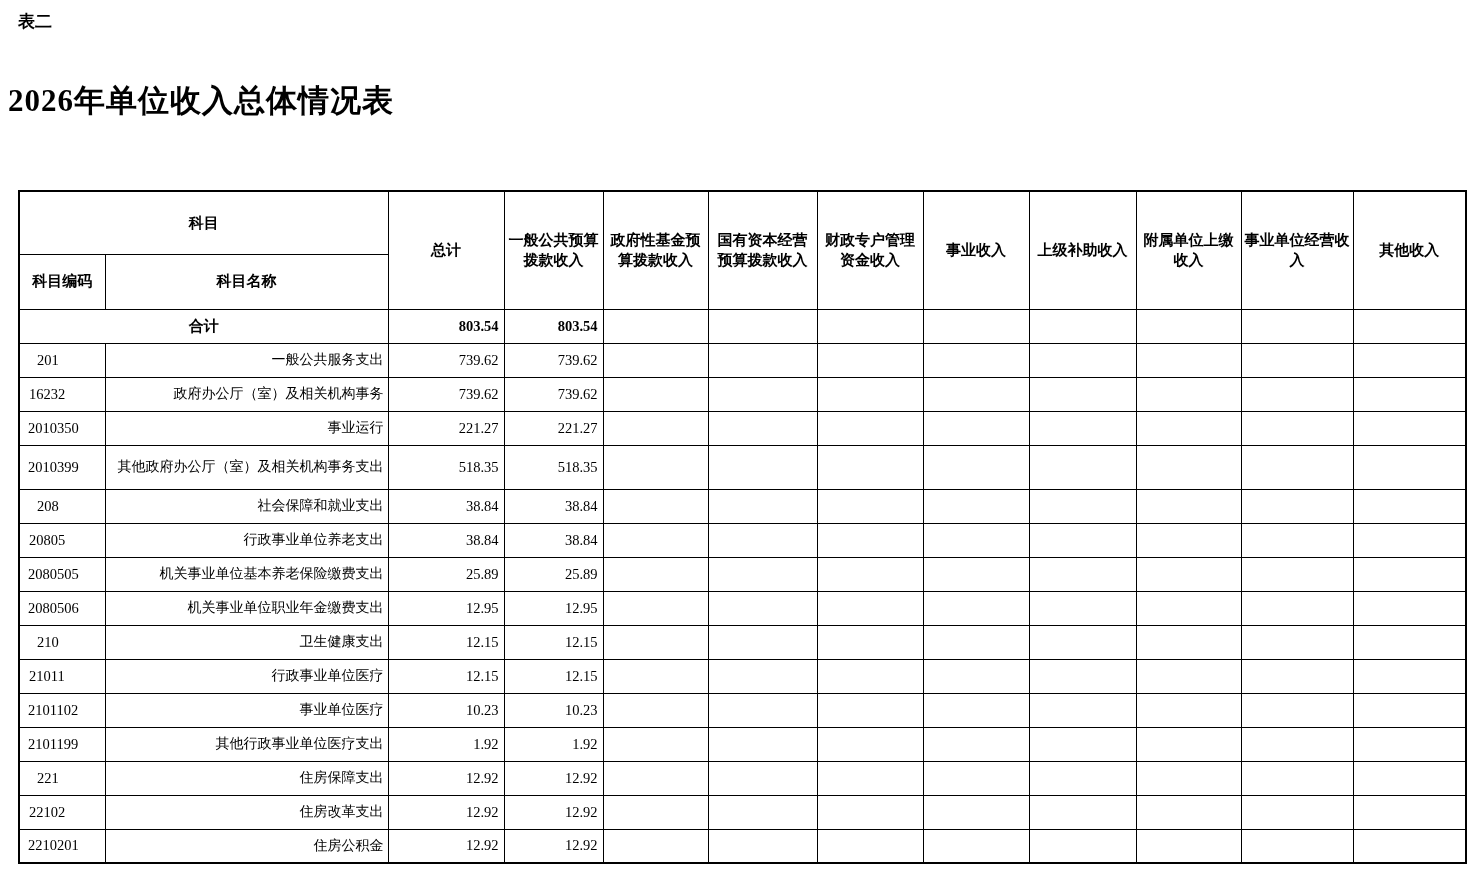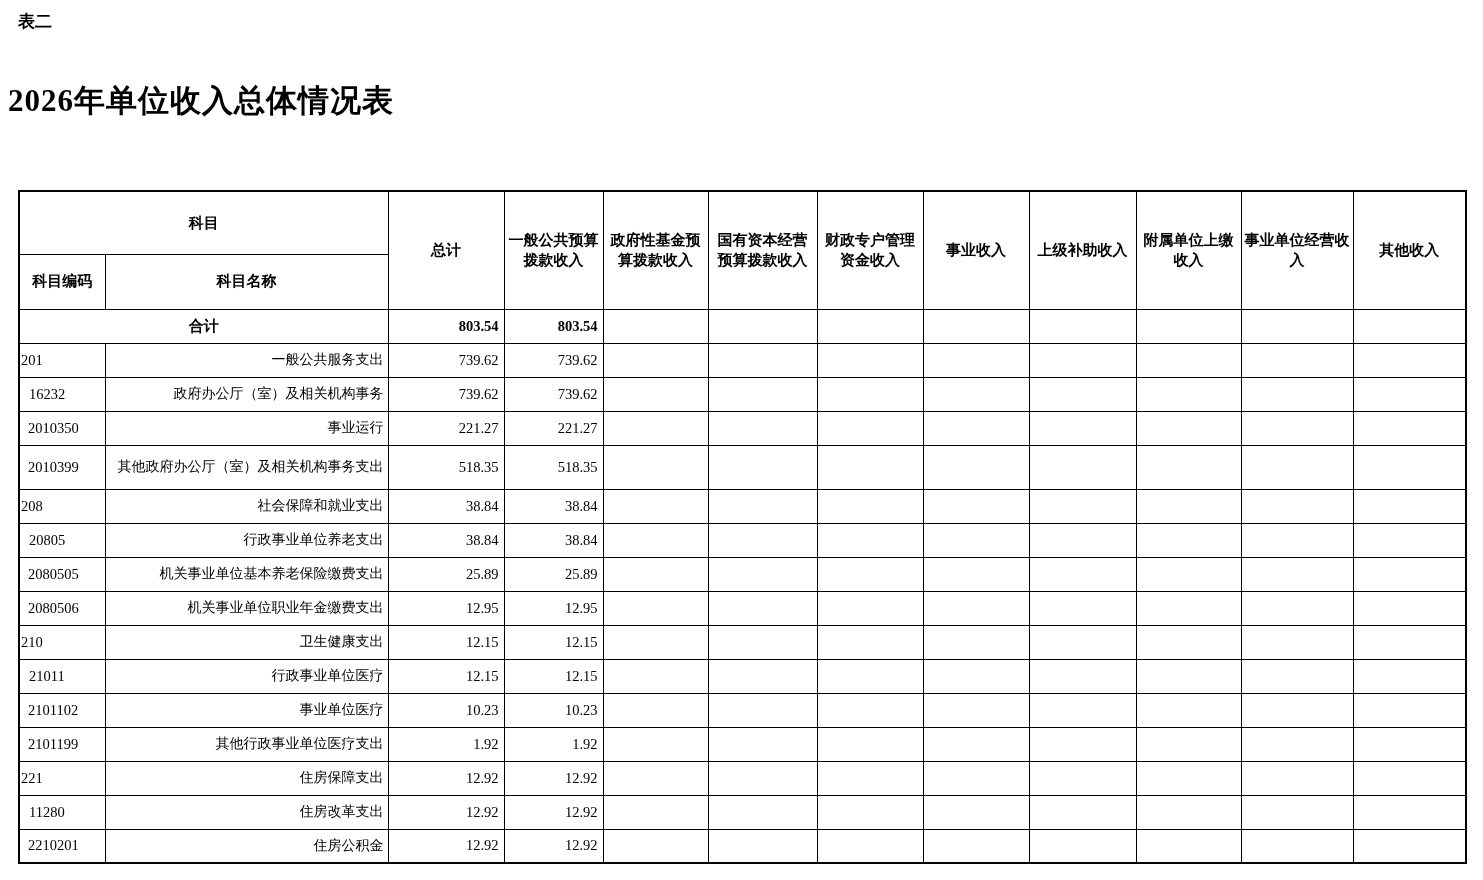--- a/index.html
+++ b/index.html
@@ -41,21 +41,21 @@
     font-weight:bold;font-size:15px;
     text-align:center;vertical-align:middle;
     padding:0 2px;line-height:1.35;
   }
   thead tr.h1{height:63px;}
   thead tr.h2{height:55px;}
   tbody tr{height:34px;}
   tbody tr.tall{height:44px;}
   td.code{
     font-size:14.5px;text-align:left;vertical-align:middle;
-    padding-left:1px;white-space:nowrap;
+    padding-left:17px;white-space:nowrap;
   }
   td.code.lvl2{padding-left:9px;}
   td.code.lvl3{padding-left:8px;}
   td.name{
     font-size:14px;text-align:right;vertical-align:middle;
     padding-left:6px;padding-right:4px;line-height:1.25;
   }
   td.name.lvl2, td.name.lvl3{padding-left:11px;}
   td.num{
     font-size:14.5px;text-align:right;vertical-align:middle;
@@ -301,21 +301,21 @@
           <td class="num"></td>
           <td class="num"></td>
           <td class="num"></td>
           <td class="num"></td>
           <td class="num"></td>
           <td class="num"></td>
           <td class="num"></td>
           <td class="num"></td>
         </tr>
         <tr>
-          <td class="code lvl2">11280</td>
+          <td class="code lvl2">22102</td>
           <td class="name lvl2">住房改革支出</td>
           <td class="num">12.92</td>
           <td class="num">12.92</td>
           <td class="num"></td>
           <td class="num"></td>
           <td class="num"></td>
           <td class="num"></td>
           <td class="num"></td>
           <td class="num"></td>
           <td class="num"></td>

